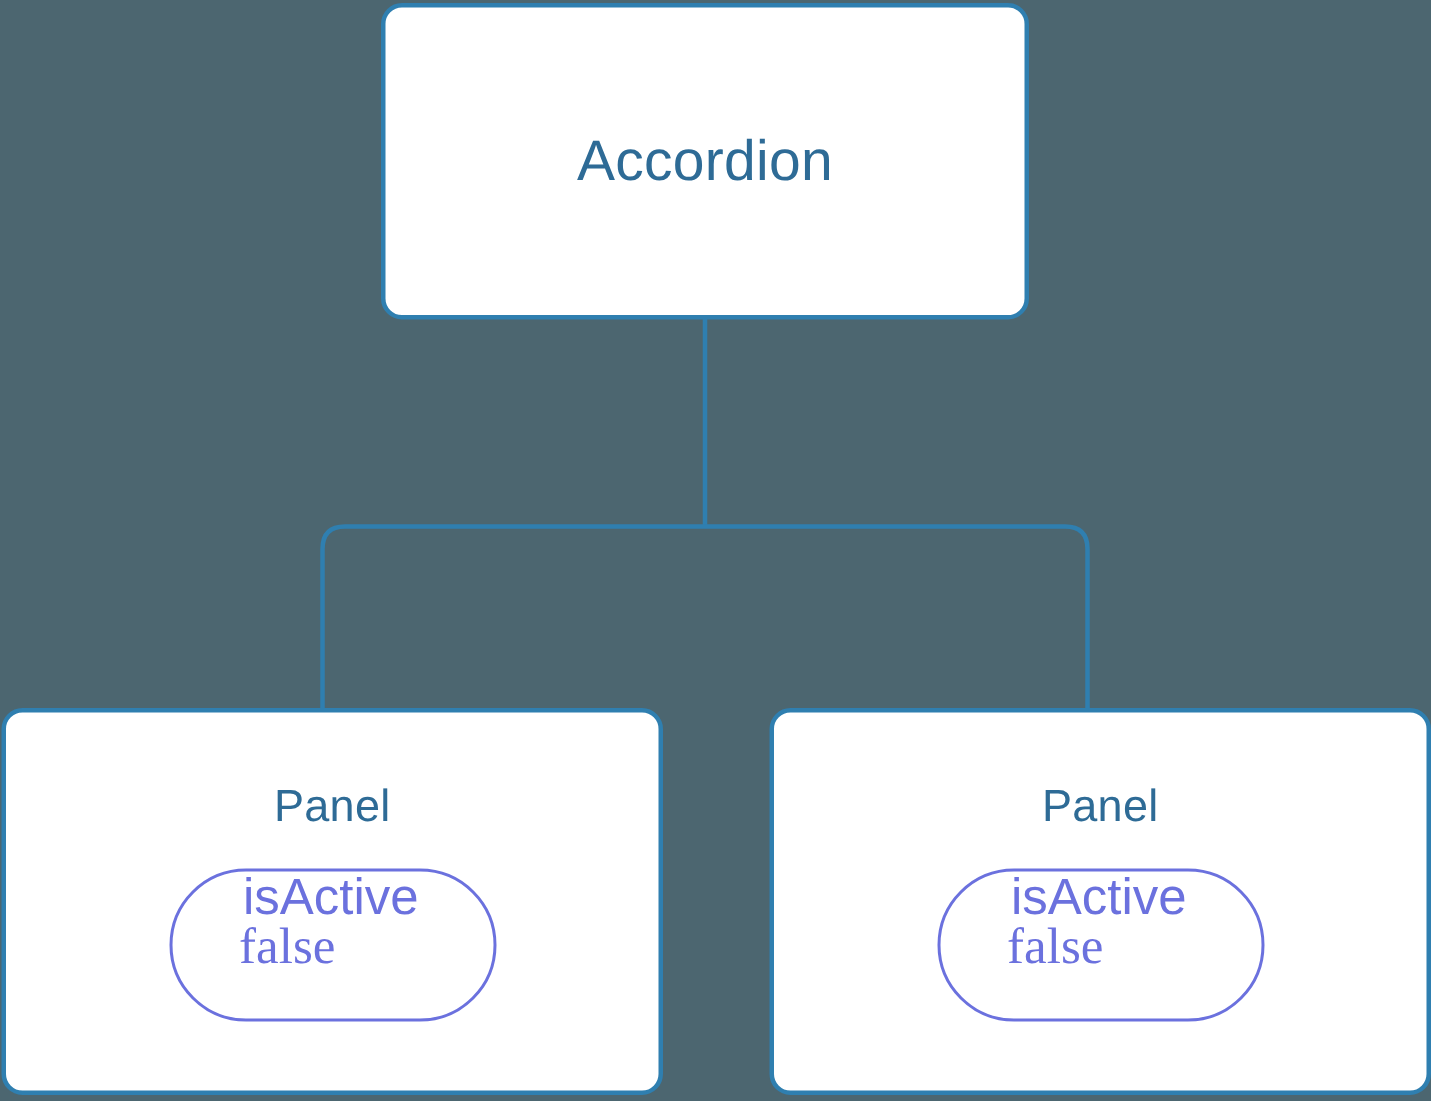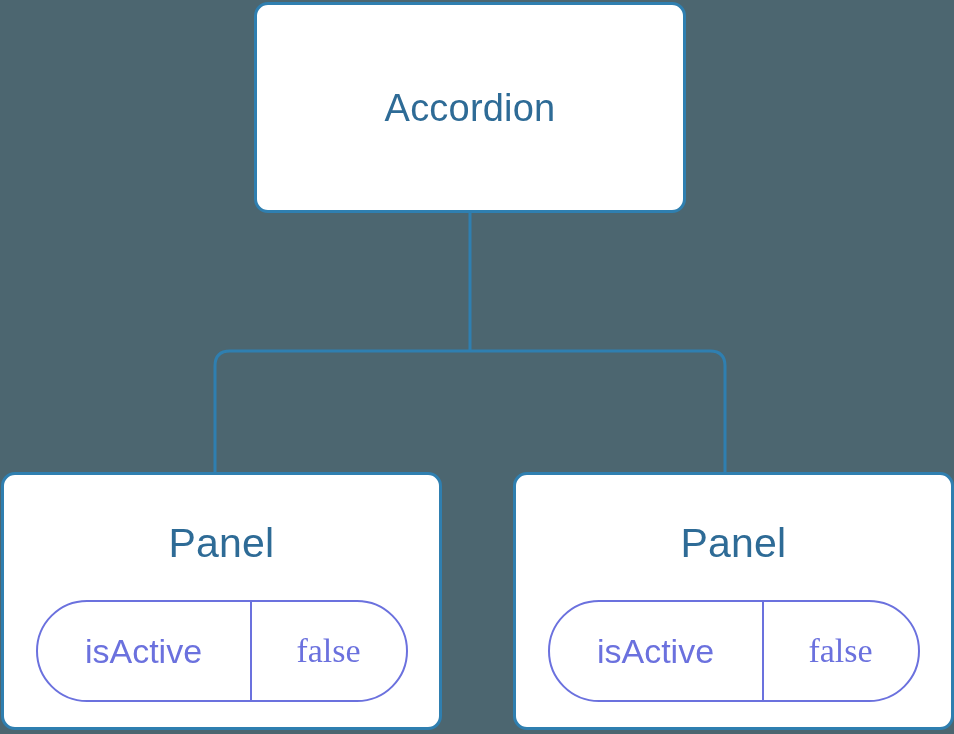--- a/index.html
+++ b/index.html
@@ -67,34 +67,35 @@
     color: #2e6b96;
     font-size: 38px;
     font-weight: 400;
     line-height: 1;
     letter-spacing: 0.2px;
     white-space: nowrap;
   }
 
   .node-child .node-title {
     margin-top: 48px;
-    font-size: 41px;
+    font-size: 30px;
   }
 
   
   .prop-pill {
-    margin-top: 36px;
+    margin-top: 26px;
     display: flex;
     align-items: stretch;
     height: 102px;
     border: 2px solid #6b71de;
     border-radius: 51px;
     background: transparent;
     box-sizing: border-box;
     overflow: hidden;
+    flex-direction: column;
   }
 
   .prop-cell {
     display: flex;
     align-items: center;
     justify-content: center;
     color: #6b71de;
     font-size: 34px;
     line-height: 1;
     white-space: nowrap;

